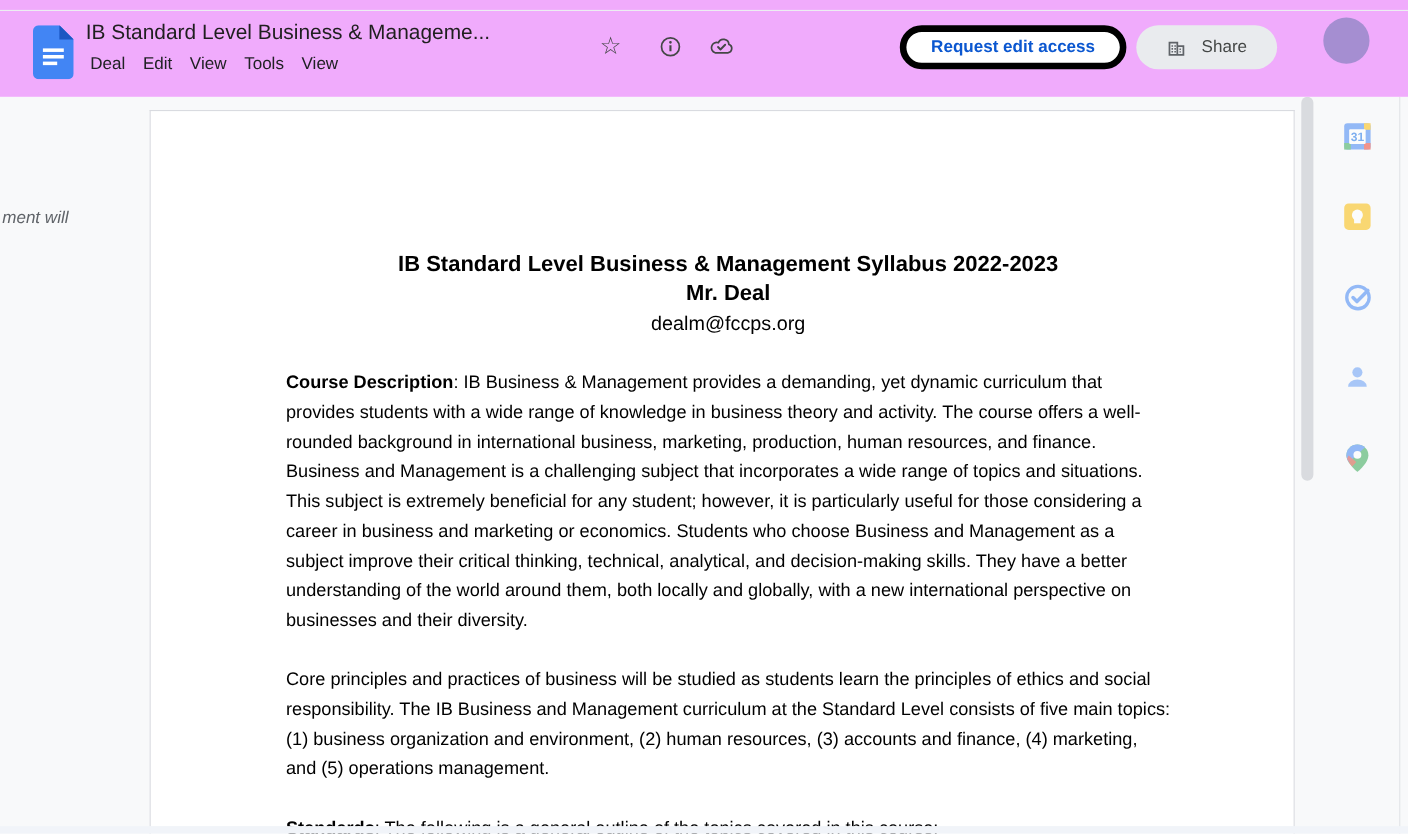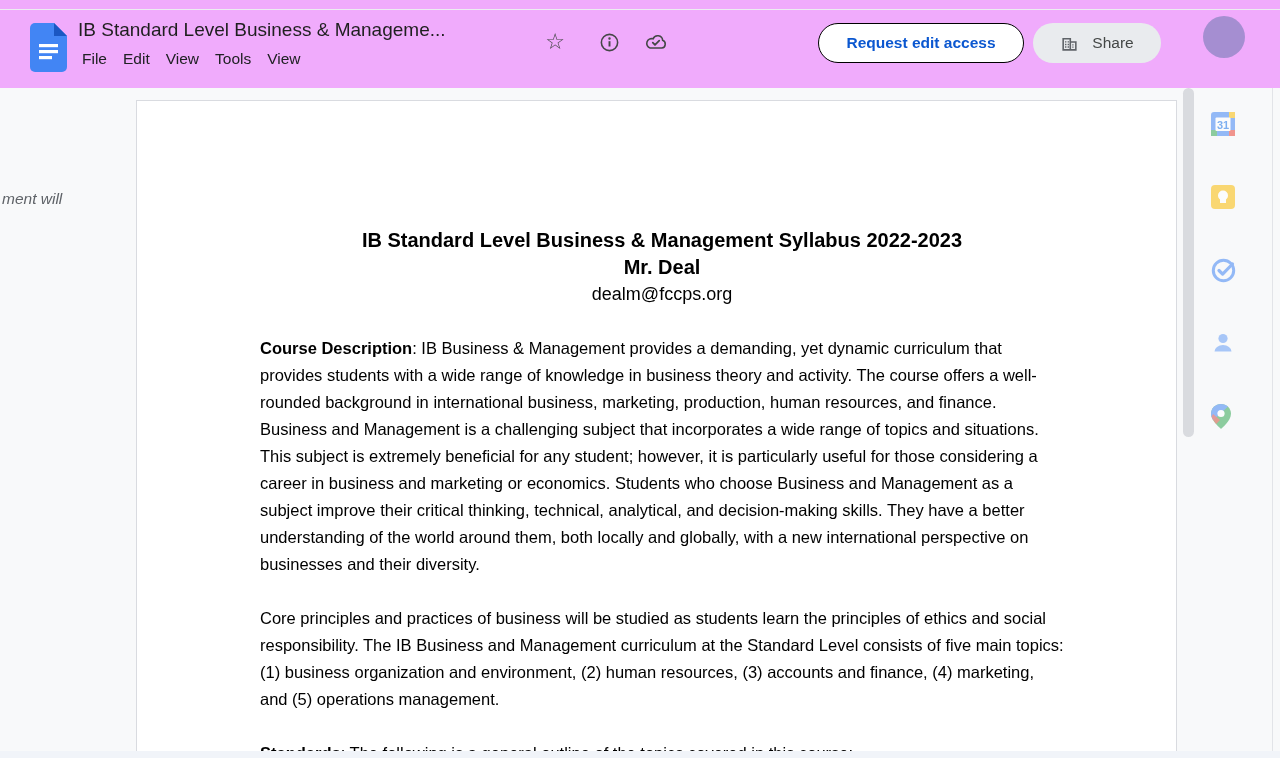--- a/index.html
+++ b/index.html
@@ -12,21 +12,21 @@
   .top-line { position:absolute; top:9px; left:0; right:0; height:1px; background:#eceef1; }
   .docs-logo { position:absolute; left:30px; top:23px; width:37px; height:49px; cursor:pointer; }
   .doc-title { position:absolute; left:78px; top:19px; font-size:19px; color:#1f1f1f; white-space:nowrap; cursor:text; }
   .hdr-icon { position:absolute; top:30px; width:24px; height:24px; color:#444746; display:flex; align-items:center; justify-content:center; cursor:pointer; }
   .hdr-icon.star { left:543px; font-size:22px; line-height:24px; }
   .hdr-icon.info { left:597px; }
   .hdr-icon.cloud { left:644px; }
   .menu-row { position:absolute; left:74px; top:48px; display:flex; }
   .menu-item { font-size:15.5px; color:#202124; padding:2px 8px; border-radius:4px; cursor:pointer; }
 
-  .request-btn { position:absolute; left:818px; top:23px; width:206px; height:40px; border:1px solid #000000;
+  .request-btn { position:absolute; left:818px; top:23px; width:206px; height:40px; border:6px solid #000000;
      border-radius:20px; background:#ffffff; color:#0b57d0; font-size:15.5px; font-weight:600;
      font-family:"Liberation Sans", sans-serif; cursor:pointer; }
   .share-btn { position:absolute; left:1033px; top:23px; width:128px; height:40px; border:none;
      border-radius:20px; background:#e9ebee; color:#444746; font-size:15.5px; font-weight:500;
      font-family:"Liberation Sans", sans-serif; display:flex; align-items:center; justify-content:center; gap:13px; cursor:pointer; }
   .avatar { position:absolute; left:1203px; top:16px; width:42px; height:42px; border-radius:50%; background:#a58ed1; cursor:pointer; }
 
   
   .content { position:absolute; top:88px; left:0; right:0; bottom:0; background:#f8f9fa; }
   .margin-note { position:absolute; left:2px; top:102px; font-size:15.5px; font-style:italic; color:#5f6368; white-space:nowrap; }
@@ -37,21 +37,21 @@
   .doc-heading { font-weight:bold; font-size:20px; }
   .doc-author { font-weight:bold; font-size:20px; }
   .doc-email { font-size:18px; }
   .para { margin-top:27px; }
   .para span { white-space:pre-wrap; }
   .bold { font-weight:bold; }
 
   .doc-scrollbar { position:absolute; left:1183px; top:0px; width:11px; height:349px; border-radius:6px; background:#d9dbdf; cursor:pointer; }
   .panel-divider { position:absolute; left:1272px; top:0; bottom:0; width:1px; background:#e2e4e8; }
   .panel-icons { position:absolute; left:1210px; top:0; width:48px; display:flex; flex-direction:column; align-items:center; gap:25px; padding-top:12px; }
-  .panel-btn { width:48px; height:48px; display:flex; align-items:center; justify-content:flex-start; opacity:0.55; cursor:pointer; border-radius:50%; }
+  .panel-btn { width:48px; height:48px; display:flex; align-items:center; justify-content:center; opacity:0.55; cursor:pointer; border-radius:50%; }
   .bottom-strip { position:absolute; left:0; right:0; bottom:0; height:7px; background:#f1f4f9; z-index:6; }
 </style>
 </head>
 <body>
 
 <div class="app">
 
   <header>
     <div class="top-line"></div>
 
@@ -78,21 +78,21 @@
     </div>
 
     <div class="hdr-icon cloud">
       <svg width="25" height="20" viewBox="0 0 26 20" fill="none" stroke="currentColor" stroke-width="1.7">
         <path d="M20.2 8.2 a5.4 5.4 0 0 0 -10.4 -1.6 A5 5 0 1 0 6.6 16.5 h12.6 a4.3 4.3 0 0 0 1 -8.3 z" stroke-linejoin="round"></path>
         <path d="M9.5 10.8 l2.4 2.4 l4.6 -4.6" stroke-width="1.9" stroke-linecap="round" stroke-linejoin="round"></path>
       </svg>
     </div>
 
     <nav class="menu-row">
-      <div class="menu-item">File</div>
+      <div class="menu-item">Deal</div>
       <div class="menu-item">Edit</div>
       <div class="menu-item">View</div>
       <div class="menu-item">Tools</div>
       <div class="menu-item">View</div>
     </nav>
 
     <button class="request-btn">Request edit access</button>
 
     <button class="share-btn">
       <span style="display:flex;">

